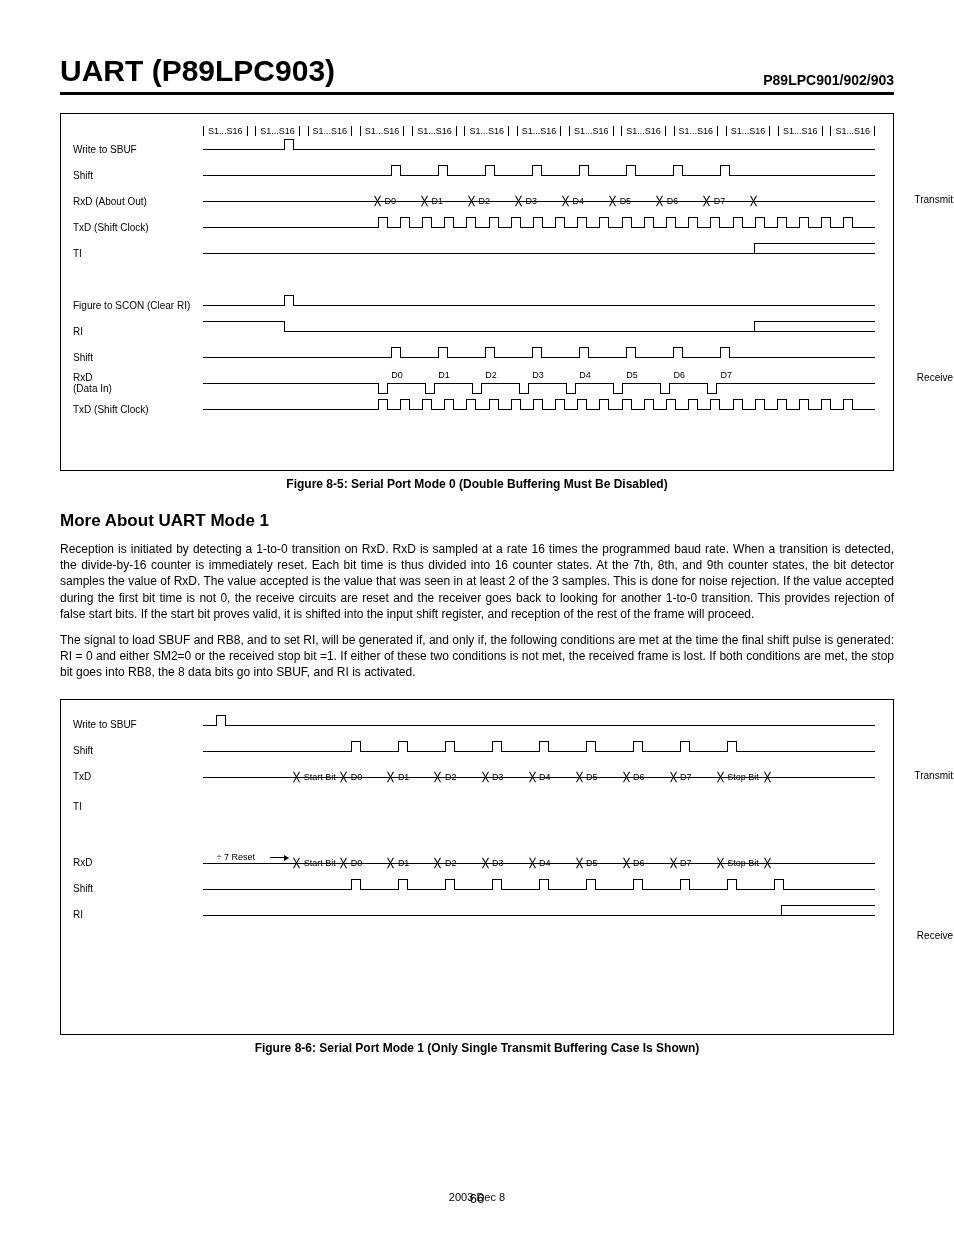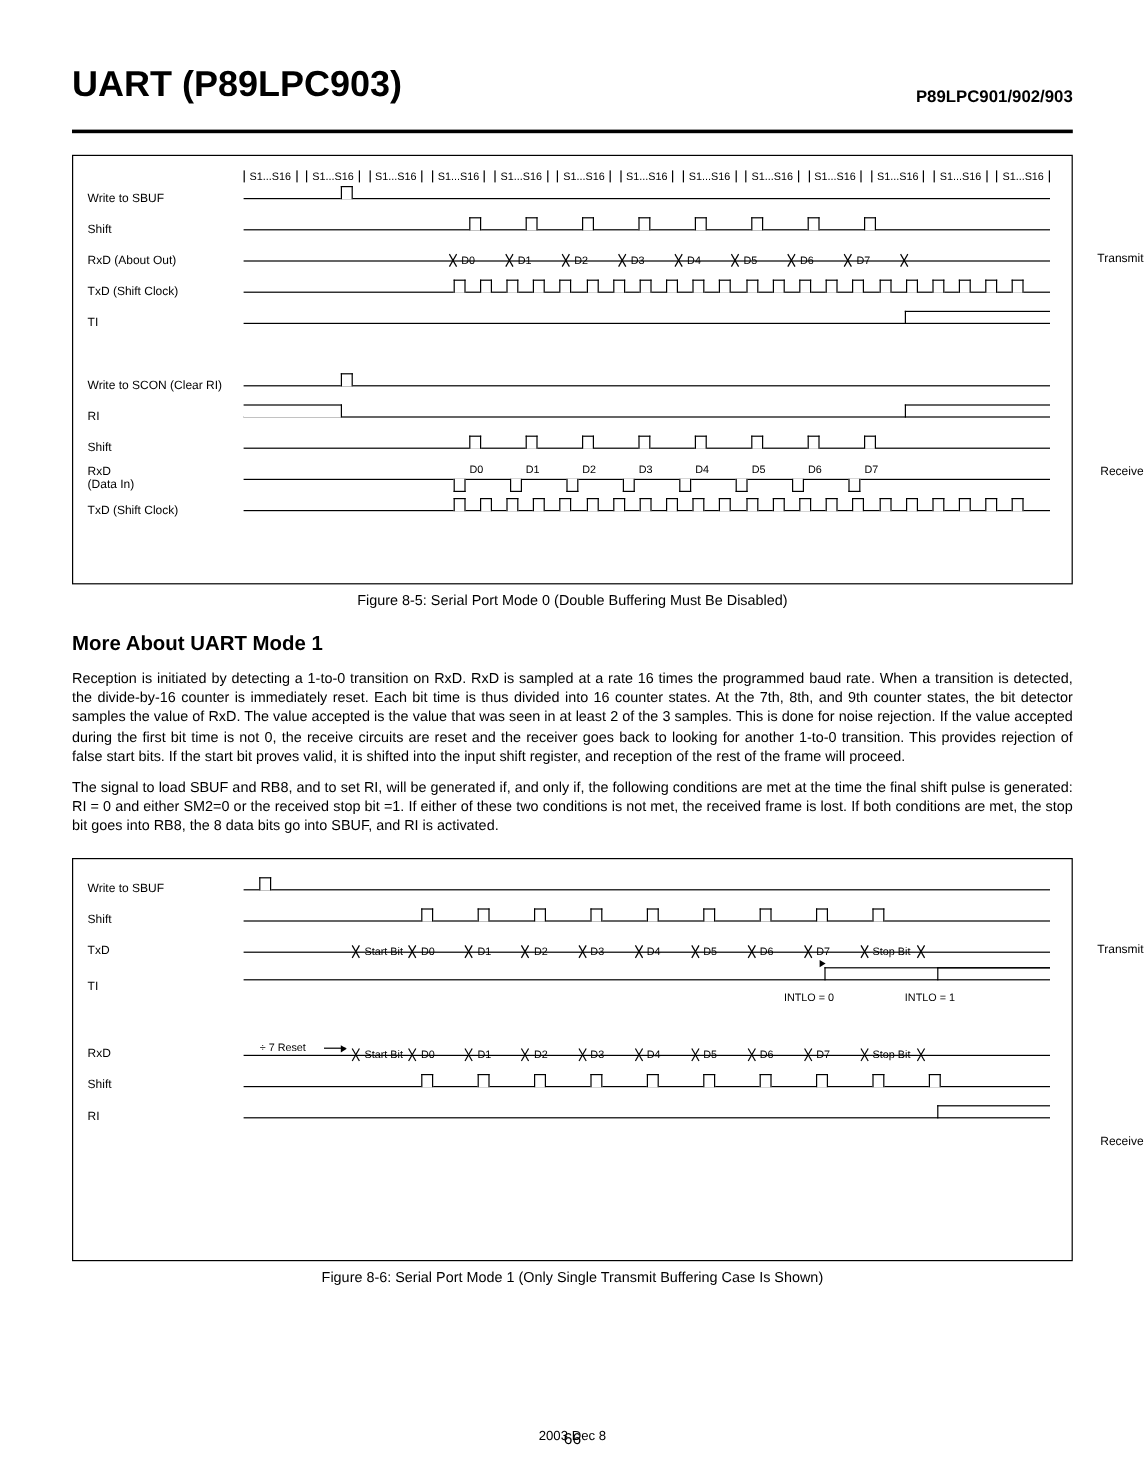--- a/index.html
+++ b/index.html
@@ -1,22 +1,22 @@
 <!DOCTYPE html>
 <html><head>
 <meta charset="utf-8">
 <style>
   html,body{margin:0;padding:0;background:#fff;color:#000;font-family:Arial,Helvetica,sans-serif}
   .page{width:954px;height:1235px;position:relative;box-sizing:border-box;padding:48px 60px 32px 60px}
   .hdr{display:flex;justify-content:space-between;font-size:10px;font-weight:bold;border-bottom:1px solid #000;padding-bottom:2px}
-  .title-row{display:flex;justify-content:space-between;align-items:flex-end;border-bottom:3px solid #000;margin-top:6px;padding-bottom:20px}
+  .title-row{display:flex;justify-content:space-between;align-items:flex-end;border-bottom:3px solid #000;margin-top:6px;padding-bottom:4px}
   .title-main{font-size:30px;font-weight:bold;font-family:Arial,Helvetica,sans-serif}
   .title-right{font-size:14px;font-weight:bold}
   .fig{border:1px solid #000;margin-top:18px;padding:12px 18px 12px 12px;position:relative}
-  .fig-caption{text-align:center;font-size:12px;font-weight:normal;margin-top:6px}
+  .fig-caption{text-align:center;font-size:12px;font-weight:bold;margin-top:6px}
   .section-h{font-size:17px;font-weight:bold;margin-top:20px;margin-bottom:10px}
   .para{font-size:12px;line-height:1.35;text-align:justify;margin-bottom:10px}
   .footer{position:absolute;left:60px;right:60px;bottom:32px;display:flex;justify-content:center;font-size:11px}
   .footer .pg{position:absolute;left:0;right:0;text-align:center;font-size:13px}
   
   .tdrow{display:flex;align-items:center;height:26px;position:relative}
   .tdlabel{width:130px;font-size:10px;flex:none}
   .tdwave{flex:1;position:relative;height:100%}
   .line{position:absolute;left:0;right:0;top:50%;border-top:1px solid #000}
   .pulse{position:absolute;width:8px;height:10px;border:1px solid #000;border-bottom:none;top:calc(50% - 10px);background:#fff}
@@ -139,21 +139,21 @@
       <div class="tdwave">
           <div class="line"></div>
           <div style="position:absolute;left:82%;right:0;top:calc(50% - 10px);height:10px;border-left:1px solid #000;border-top:1px solid #000"></div>
         </div>
     </div>
     <div class="brace-label" style="top:80px">Transmit</div>
 
     <div style="height:26px"></div>
 
     <div class="tdrow">
-      <div class="tdlabel">Write to SCON (Clear RI)</div>
+      <div class="tdlabel">Figure to SCON (Clear RI)</div>
       <div class="tdwave">
           <div class="line"></div>
           <div class="pulse" style="left:12%"></div>
         </div>
     </div>
     <div class="tdrow">
       <div class="tdlabel">RI</div>
       <div class="tdwave">
           <div class="line"></div>
         <div style="position:absolute;left:0;width:12%;top:calc(50% - 10px);height:10px;border-top:1px solid #000;border-right:1px solid #000;background:#fff"></div>
@@ -280,28 +280,20 @@
           <span class="dbit" style="left: 64%;">D6</span>
           <div class="xmark" style="left: 69%;"></div>
           <span class="dbit" style="left: 71%;">D7</span>
           <div class="xmark" style="left: 76%;"></div>
           <span class="dbit" style="left: 78%;">Stop Bit</span>
           <div class="xmark" style="left: 83%;"></div>
         </div>
     </div>
     <div class="tdrow" style="height:34px">
       <div class="tdlabel">TI</div>
-      <div class="tdwave">
-          <div class="line" style="top:30%"></div>
-        <div style="position:absolute;left:72%;right:0;top:calc(30% - 10px);height:10px;border-left:1px solid #000;border-top:1px solid #000"></div>
-        <div class="arrow-r" style="left:72%;width:0;top:calc(30% - 14px)"></div>
-        <span class="annot" style="left:67%;top:60%">INTLO = 0</span>
-        <div style="position:absolute;left:86%;right:0;top:calc(30% - 10px);height:10px;border-left:1px solid #000;border-top:1px solid #000"></div>
-        <span class="annot" style="left:82%;top:60%">INTLO = 1</span>
-      </div>
     </div>
     <div class="brace-label" style="top:70px">Transmit</div>
 
     <div style="height:26px"></div>
 
     <div class="tdrow">
       <div class="tdlabel">RxD</div>
       <div class="tdwave" id="f2-rxd">
           <div class="line"></div>
         <span class="annot" style="left:2%;top:10%">÷ 7 Reset</span>

